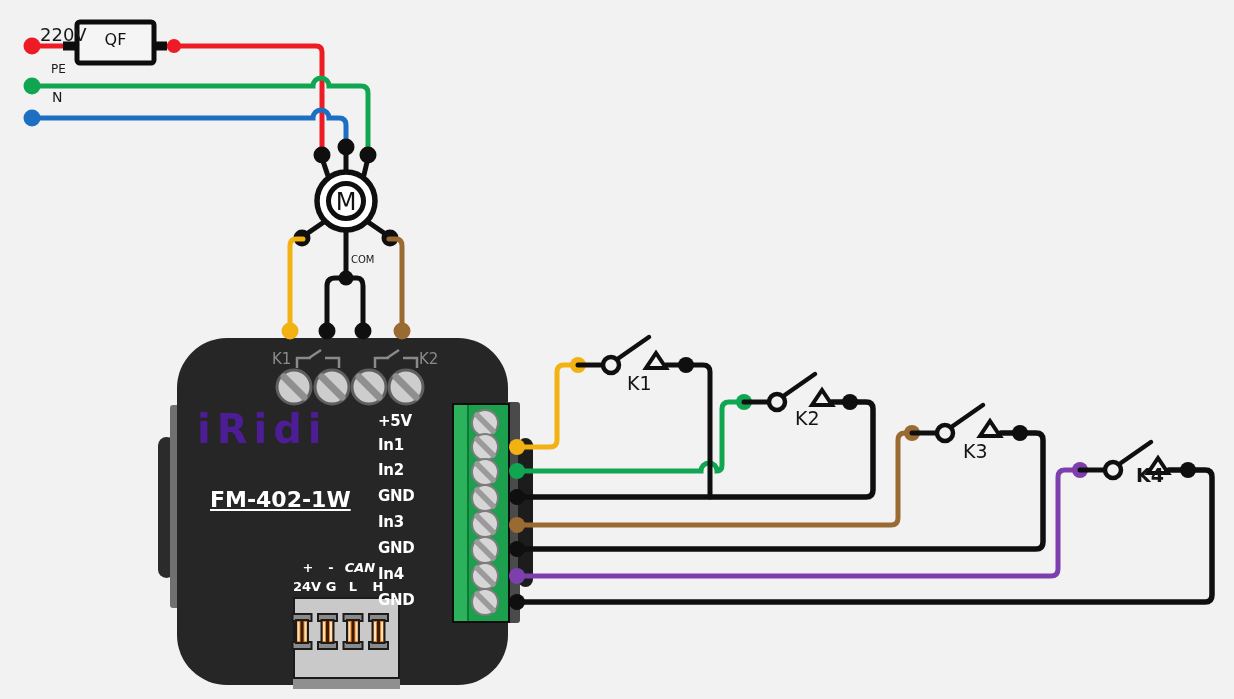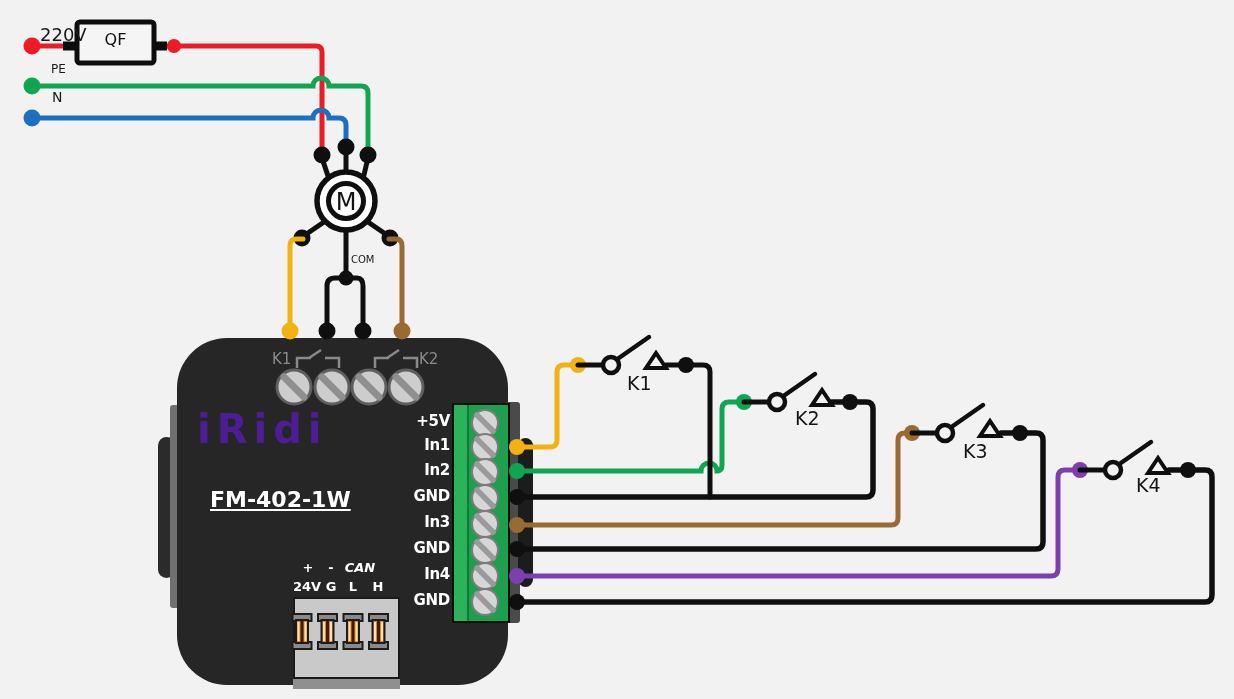--- a/index.html
+++ b/index.html
@@ -12,21 +12,21 @@
   #left-tab{left:158px;top:437px;width:17px;height:141px;background:#2b2b2b;border-radius:9px;}
   #left-strip{left:170px;top:405px;width:12px;height:203px;background:#707070;border-radius:3px;}
   #right-strip{left:505px;top:402px;width:15px;height:221px;background:#4a4a4a;border-radius:3px;}
   #right-bump{left:518px;top:438px;width:15px;height:149px;background:#1c1c1c;border-radius:10px;}
   #green-block{left:452px;top:403px;width:58px;height:220px;background:#1da04d;border:2px solid #0e0e0e;box-sizing:border-box;}
   #green-strip{left:0;top:0;width:13px;height:100%;background:#2bb25b;border-right:2px solid #0c7a37;}
   #bottom-block{left:293px;top:597px;width:107px;height:82px;background:#c9c9c9;border:2px solid #1a1a1a;box-sizing:border-box;}
   #bottom-strip{left:293px;top:679px;width:107px;height:10px;background:#8f8f8f;}
   #brand{left:197px;top:406px;font-size:40px;font-weight:bold;color:#4c1d95;letter-spacing:6px;}
   #model{left:210px;top:487px;font-size:22px;font-weight:bold;color:#fff;letter-spacing:0px;text-decoration:underline;}
-  .term-lbl{left:378px;width:72px;text-align:right;font-size:15px;font-weight:bold;letter-spacing:-0.3px;}
+  .term-lbl{left:378px;width:72px;text-align:left;font-size:15px;font-weight:bold;letter-spacing:-0.3px;}
   .sw-lbl{font-size:19px;color:#141414;}
   .relay-lbl{font-size:15px;color:#8a8a8a;}
   .bt-lbl{width:40px;text-align:center;font-size:13px;font-weight:bold;}
   svg{position:absolute;left:0;top:0;}
   #qf-text{left:77px;top:30px;width:77px;text-align:center;font-size:16px;color:#111;}
   #m-text{left:332px;top:188px;width:28px;text-align:center;font-size:24px;color:#111;}
 </style>
 </head>
 <body>
 
@@ -293,13 +293,13 @@
 <div class="wlbl bt-lbl" style="left:311px;top:560px;">-</div>
 <div class="wlbl bt-lbl" style="left:340px;top:560px;font-style:italic;">CAN</div>
 <div class="wlbl bt-lbl" style="left:287px;top:579px;text-align:center;">24V</div>
 <div class="wlbl bt-lbl" style="left:311px;top:579px;">G</div>
 <div class="wlbl bt-lbl" style="left:333px;top:579px;">L</div>
 <div class="wlbl bt-lbl" style="left:358px;top:579px;">H</div>
 
 <div class="lbl sw-lbl" style="left:627px;top:372px;">K1</div>
 <div class="lbl sw-lbl" style="left:795px;top:407px;">K2</div>
 <div class="lbl sw-lbl" style="left:963px;top:440px;">K3</div>
-<div class="lbl sw-lbl" style="left:1136px;top:474px;">K4</div>
+<div class="lbl sw-lbl" style="left:1136px;top:464px;font-weight:bold;">K4</div>
 
 </body></html>

